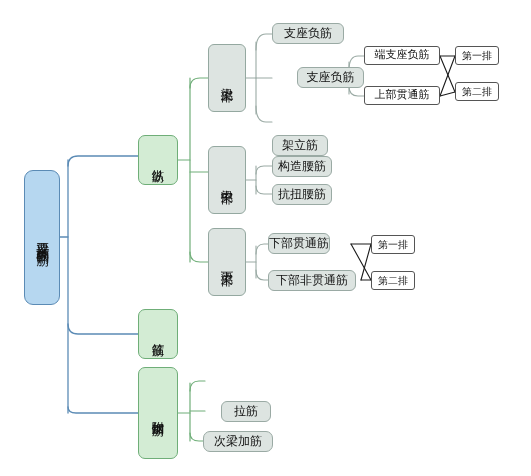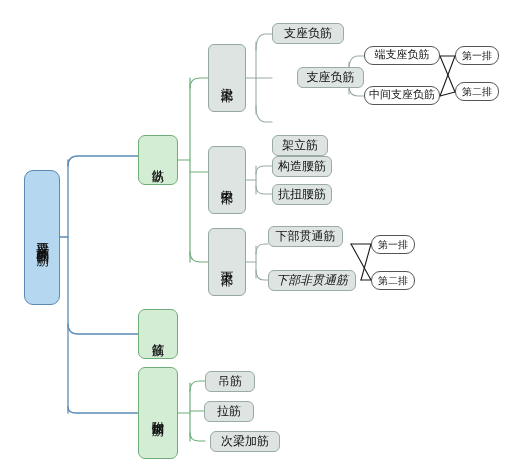--- a/index.html
+++ b/index.html
@@ -25,21 +25,21 @@
   
   .lvl3{background:#dde4e1;border:1.1px solid #94a8a0;border-radius:6px;
         writing-mode:vertical-rl;text-orientation:upright;
         font-size:12.5px;color:#101010;letter-spacing:1px;}
 
   
   .leafg{background:#dde4e1;border:1.1px solid #9aaaa4;border-radius:6px;
          font-size:12px;color:#101010;white-space:nowrap;}
 
   
-  .leafw{background:#ffffff;border:1px solid #555555;border-radius:9px;
+  .leafw{background:#ffffff;border:1px solid #555555;border-radius:3px;
          font-size:11px;color:#101010;white-space:nowrap;}
   .leafw.sm{font-size:10px;}
 </style>
 </head>
 <body>
 
 <div id="canvas">
 
   <svg id="wires" viewBox="0 0 531 476" xmlns="http://www.w3.org/2000/svg">
     <g fill="none" stroke-linecap="round">
@@ -133,37 +133,36 @@
   <div class="node lvl3" style="left:208px;top:228px;width:38px;height:68px;">梁下部</div>
 
   <div class="node leafg" style="left:272px;top:23px;width:72px;height:21px;">支座负筋</div>
 
   <div class="node leafg" style="left:272px;top:67px;width:67px;height:21px;margin-left:25px;">支座负筋</div>
 
   <div class="node leafg" style="left:272px;top:111px;width:56px;height:21px;margin-top:24px;">架立筋</div>
 
   <div class="node leafw" style="left:364px;top:46px;width:76px;height:19px;">端支座负筋</div>
 
-  <div class="node leafw" style="left:364px;top:86px;width:76px;height:19px;">中间支座负筋</div>
+  <div class="node leafw" style="left:364px;top:86px;width:76px;height:19px;">上部贯通筋</div>
 
   <div class="node leafw sm" style="left:455px;top:46px;width:44px;height:19px;">第一排</div>
 
   <div class="node leafw sm" style="left:455px;top:82px;width:44px;height:19px;">第二排</div>
 
   <div class="node leafg" style="left:272px;top:156px;width:60px;height:21px;">构造腰筋</div>
 
   <div class="node leafg" style="left:272px;top:184px;width:60px;height:21px;">抗扭腰筋</div>
 
-  <div class="node leafg" style="left:268px;top:226px;width:75px;height:21px;">下部贯通筋</div>
+  <div class="node leafg" style="left:268px;top:233px;width:62px;height:21px;">下部贯通筋</div>
 
-  <div class="node leafg" style="left:268px;top:270px;width:88px;height:21px;font-style:italic;">下部非贯通筋</div>
+  <div class="node leafg" style="left:268px;top:270px;width:88px;height:21px;">下部非贯通筋</div>
 
   <div class="node leafw sm" style="left:371px;top:235px;width:44px;height:19px;">第一排</div>
 
   <div class="node leafw sm" style="left:371px;top:271px;width:44px;height:19px;">第二排</div>
 
-  <div class="node leafg" style="left:205px;top:371px;width:50px;height:21px;">吊筋</div>
 
-  <div class="node leafg" style="left:204px;top:401px;width:50px;height:21px;">拉筋</div>
+  <div class="node leafg" style="left:221px;top:401px;width:50px;height:21px;">拉筋</div>
 
-  <div class="node leafg" style="left:210px;top:431px;width:70px;height:21px;">次梁加筋</div>
+  <div class="node leafg" style="left:203px;top:431px;width:70px;height:21px;border-radius:7px;">次梁加筋</div>
 
 </div>
 
 </body></html>

